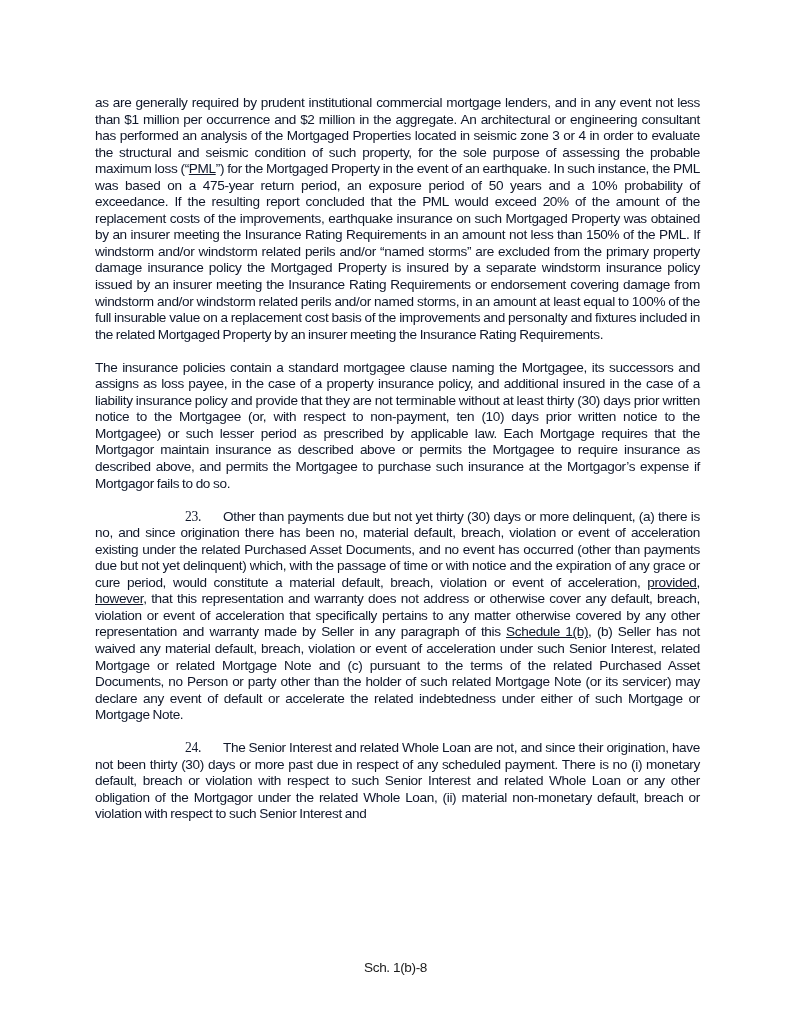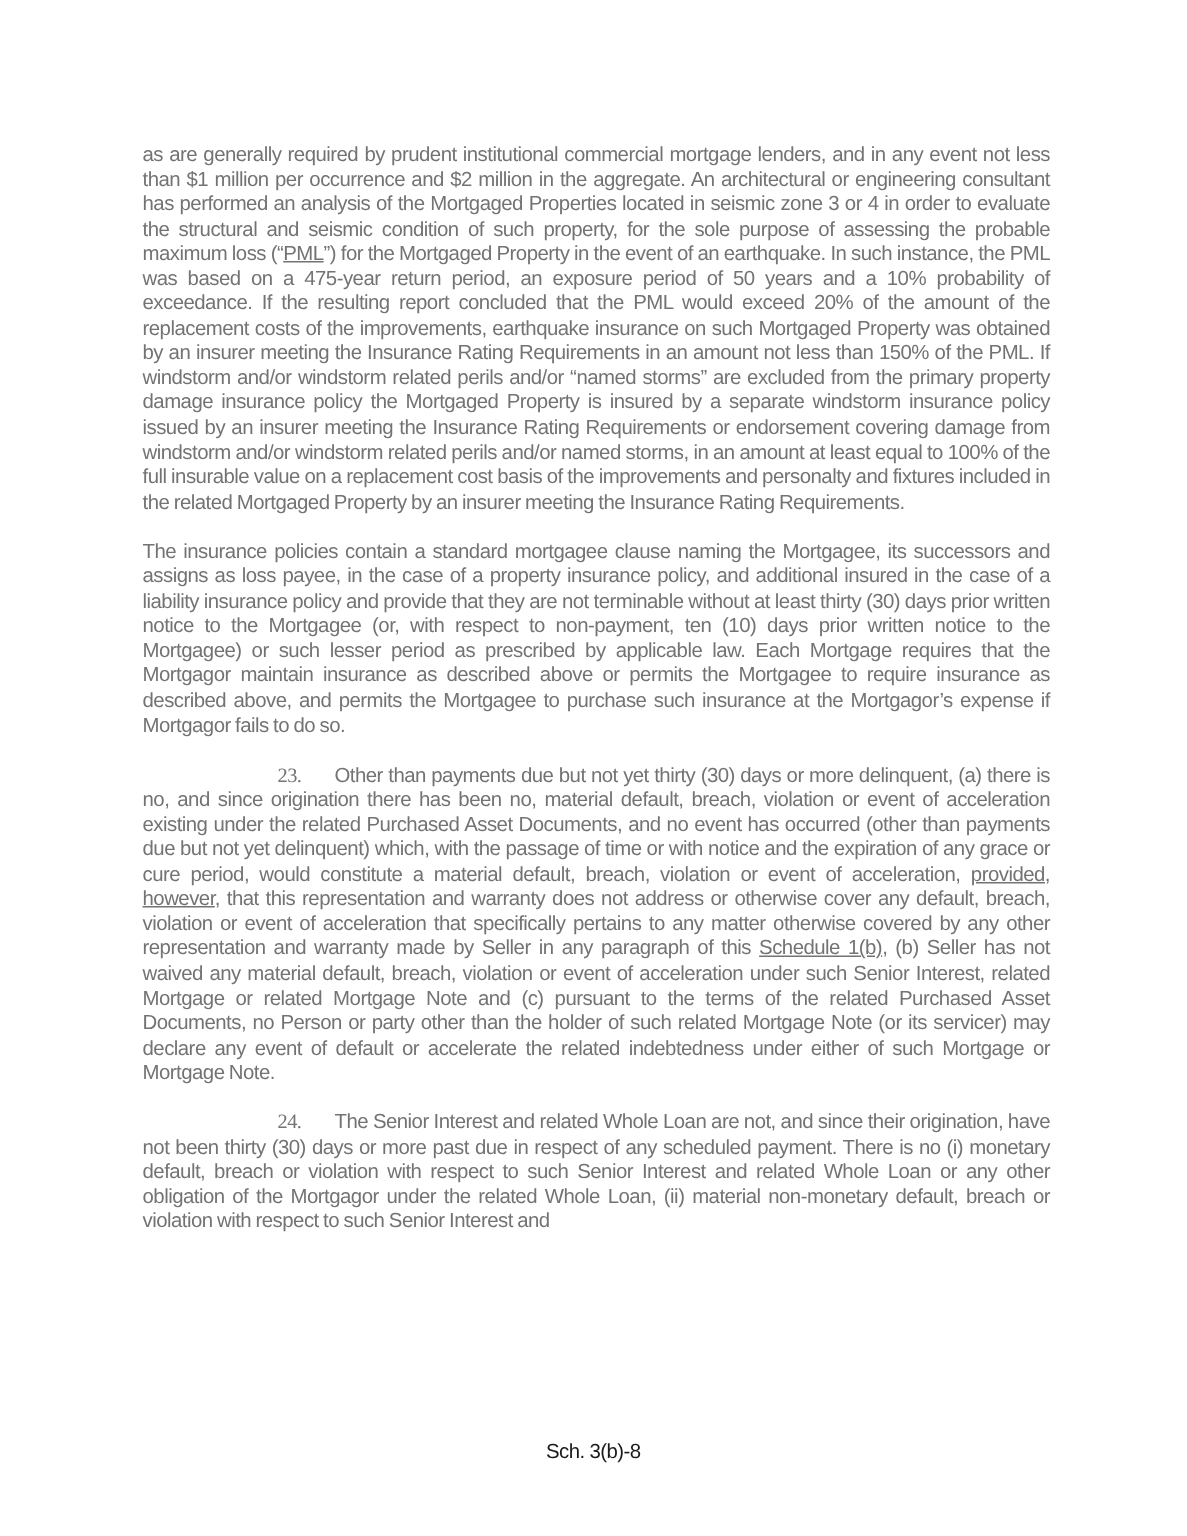--- a/index.html
+++ b/index.html
@@ -1,20 +1,20 @@
 <!DOCTYPE html>
 <html><head>
 <meta charset="utf-8">
 <style>
   html, body { margin: 0; padding: 0; background: #ffffff; }
   body { width: 791px; height: 1024px; position: relative; overflow: hidden; }
   .page {
     position: absolute; left: 95px; top: 95px; width: 605px;
     font-family: "Liberation Sans Narrow", "Liberation Sans", sans-serif;
-    font-size: 13.6px; line-height: 16.55px; color: #737373;
+    font-size: 13.6px; line-height: 16.55px; color: #0f172a;
     letter-spacing: -0.35px; word-spacing: -0.5px;
   }
   .para { margin: 0 0 16.5px 0; text-align: justify; text-align-last: left; }
   .para .num { display: inline-block; padding-left: 90px; width: 38px; font-family: Liberation Serif, serif; }
   .u { text-decoration: underline; }
   .footer {
     position: absolute; left: 0; width: 791px; top: 960px; text-align: center;
     font-family: "Liberation Sans", sans-serif; font-size: 13.6px; color: #1a1a1a;
     letter-spacing: -0.4px;
   }
@@ -22,13 +22,13 @@
 </head>
 <body>
 
 <div class="page">
   <p class="para"><span>as are generally required by prudent institutional commercial mortgage lenders, and in any event not less than $1 million per occurrence and $2 million in the aggregate.  An architectural or engineering consultant has performed an analysis of the Mortgaged Properties located in seismic zone 3 or 4 in order to evaluate the structural and seismic condition of such property, for the sole purpose of assessing the probable maximum loss (“</span><span class="u">PML</span><span>”) for the Mortgaged Property in the event of an earthquake.  In such instance, the PML was based on a 475-year return period, an exposure period of 50 years and a 10% probability of exceedance.  If the resulting report concluded that the PML would exceed 20% of the amount of the replacement costs of the improvements, earthquake insurance on such Mortgaged Property was obtained by an insurer meeting the Insurance Rating Requirements in an amount not less than 150% of the PML.  If windstorm and/or windstorm related perils and/or “named storms” are excluded from the primary property damage insurance policy the Mortgaged Property is insured by a separate windstorm insurance policy issued by an insurer meeting the Insurance Rating Requirements or endorsement covering damage from windstorm and/or windstorm related perils and/or named storms,  in an amount at least equal to 100% of the full insurable value on a replacement cost basis of the improvements and personalty and fixtures included in the related Mortgaged Property by an insurer meeting the Insurance Rating Requirements.</span></p>
   <p class="para"><span>The insurance policies contain a standard mortgagee clause naming the Mortgagee, its successors and assigns as loss payee, in the case of a property insurance policy, and additional insured in the case of a liability insurance policy and provide that they are not terminable without at least thirty (30) days prior written notice to the Mortgagee (or, with respect to non-payment, ten (10) days prior written notice to the Mortgagee) or such lesser period as prescribed by applicable law.  Each Mortgage requires that the Mortgagor maintain insurance as described above or permits the Mortgagee to require insurance as described above, and permits the Mortgagee to purchase such insurance at the Mortgagor’s expense if Mortgagor fails to do so.</span></p>
   <p class="para"><span class="num">23.</span><span>Other than payments due but not yet thirty (30) days or more delinquent, (a) there is no, and since origination there has been no, material default, breach, violation or event of acceleration existing under the related Purchased Asset Documents, and no event has occurred (other than payments due but not yet delinquent) which, with the passage of time or with notice and the expiration of any grace or cure period, would constitute a material default, breach, violation or event of acceleration, </span><span class="u">provided,</span><span> </span><span class="u">however</span><span>, that this representation and warranty does not address or otherwise cover any default, breach, violation or event of acceleration that specifically pertains to any matter otherwise covered by any other representation and warranty made by Seller in any paragraph of this </span><span class="u">Schedule 1(b)</span><span>, (b) Seller has not waived any material default, breach, violation or event of acceleration under such Senior Interest, related Mortgage or related Mortgage Note and (c) pursuant to the terms of the related Purchased Asset Documents, no Person or party other than the holder of such related Mortgage Note (or its servicer) may declare any event of default or accelerate the related indebtedness under either of such Mortgage or Mortgage Note.</span></p>
   <p class="para"><span class="num">24.</span><span>The Senior Interest and related Whole Loan are not, and since their origination, have not been thirty (30) days or more past due in respect of any scheduled payment.  There is no (i) monetary default, breach or violation with respect to such Senior Interest and related Whole Loan or any other obligation of the Mortgagor under the related Whole Loan, (ii) material non-monetary default, breach or violation with respect to such Senior Interest and</span></p>
 </div>
 
-<div class="footer">Sch. 3(b)-8</div>
+<div class="footer">Sch. 1(b)-8</div>
 
 </body></html>

